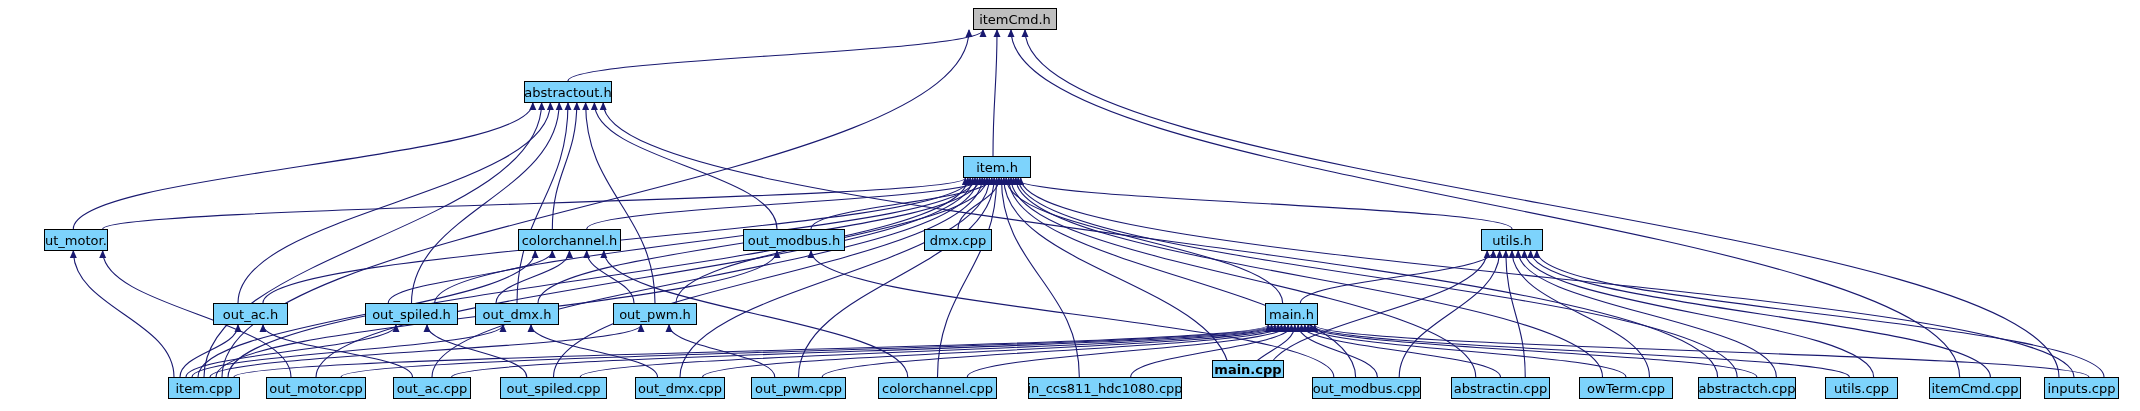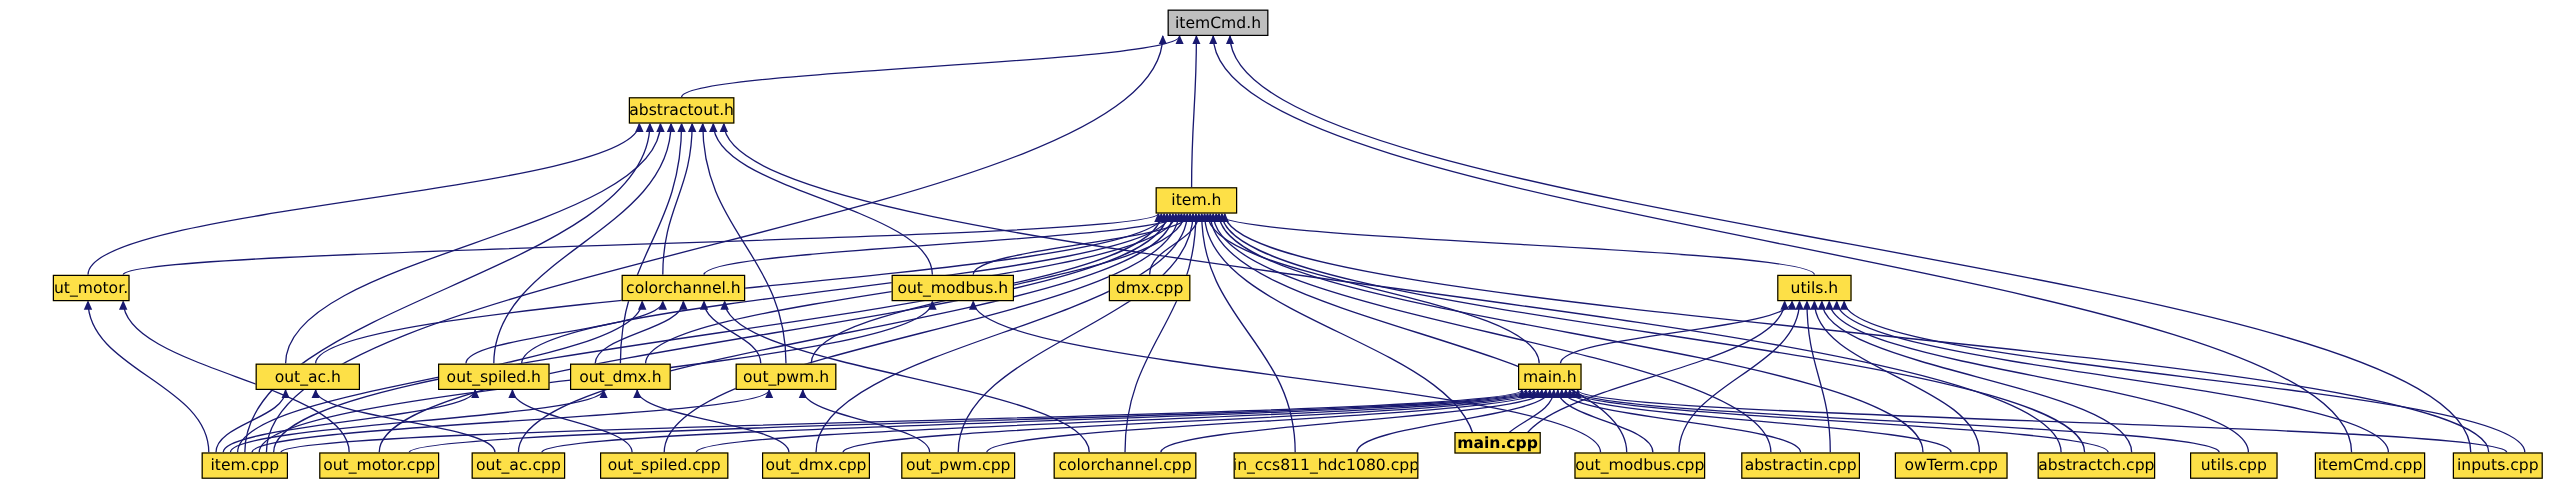--- a/index.html
+++ b/index.html
@@ -8,21 +8,21 @@
     font-family: "DejaVu Sans", "Liberation Sans", sans-serif;
     background: #ffffff;
     overflow: hidden;
   }
   .canvas svg { position: absolute; left: 0; top: 0; z-index: 0; }
   .node {
     position: absolute;
     z-index: 1;
     box-sizing: border-box;
     border: 1px solid #000000;
-    background: #fde047;
+    background: #7dd3fc;
     color: #000000;
     font-size: 13px;
     line-height: 1;
     display: flex;
     align-items: center;
     justify-content: center;
     white-space: nowrap;
     overflow: hidden;
     cursor: pointer;
   }
@@ -119,21 +119,21 @@
       <path d="M 1333.8 377 C 1333.8 320.3, 811 307.7, 811 251" fill="none" stroke="#191970" stroke-width="1.1" marker-end="url(#arrow)"></path>
     </svg>
     <div class="node highlight" style="left: 955px; top: 8px; width: 84px; height: 22px;">itemCmd.h</div>
     <div class="node" style="left: 524px; top: 81px; width: 88px; height: 22px;">abstractout.h</div>
     <div class="node" style="left: 963px; top: 156px; width: 68px; height: 22px;">item.h</div>
     <div class="node" style="left: 44px; top: 229px; width: 64px; height: 22px;">out_motor.h</div>
     <div class="node" style="left: 518px; top: 229px; width: 103px; height: 22px;">colorchannel.h</div>
     <div class="node" style="left: 743px; top: 229px; width: 102px; height: 22px;">out_modbus.h</div>
     <div class="node" style="left: 924px; top: 229px; width: 68px; height: 22px;">dmx.cpp</div>
     <div class="node" style="left: 1481px; top: 229px; width: 62px; height: 22px;">utils.h</div>
-    <div class="node" style="left: 213px; top: 303px; width: 87px; height: 22px;">out_ac.h</div>
+    <div class="node" style="left: 213px; top: 303px; width: 75px; height: 22px;">out_ac.h</div>
     <div class="node" style="left: 365px; top: 303px; width: 93px; height: 22px;">out_spiled.h</div>
     <div class="node" style="left: 475px; top: 303px; width: 84px; height: 22px;">out_dmx.h</div>
     <div class="node" style="left: 613px; top: 303px; width: 84px; height: 22px;">out_pwm.h</div>
     <div class="node" style="left: 1265px; top: 303px; width: 53px; height: 22px;">main.h</div>
     <div class="node" style="left: 168px; top: 377px; width: 72px; height: 22px;">item.cpp</div>
     <div class="node" style="left: 266px; top: 377px; width: 100px; height: 22px;">out_motor.cpp</div>
     <div class="node" style="left: 393px; top: 377px; width: 78px; height: 22px;">out_ac.cpp</div>
     <div class="node" style="left: 500px; top: 377px; width: 107px; height: 22px;">out_spiled.cpp</div>
     <div class="node" style="left: 635px; top: 377px; width: 90px; height: 22px;">out_dmx.cpp</div>
     <div class="node" style="left: 751px; top: 377px; width: 95px; height: 22px;">out_pwm.cpp</div>

